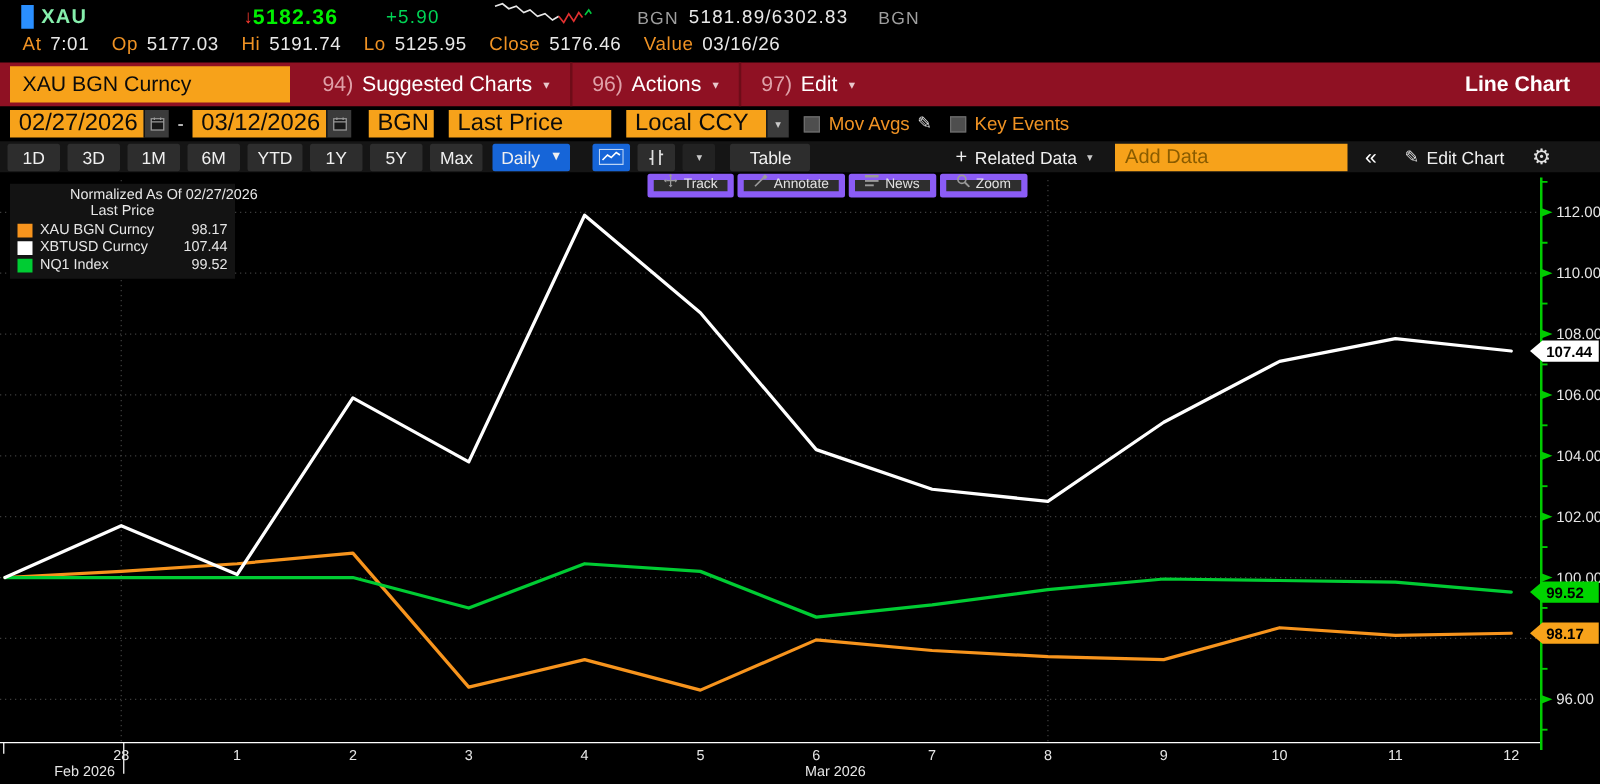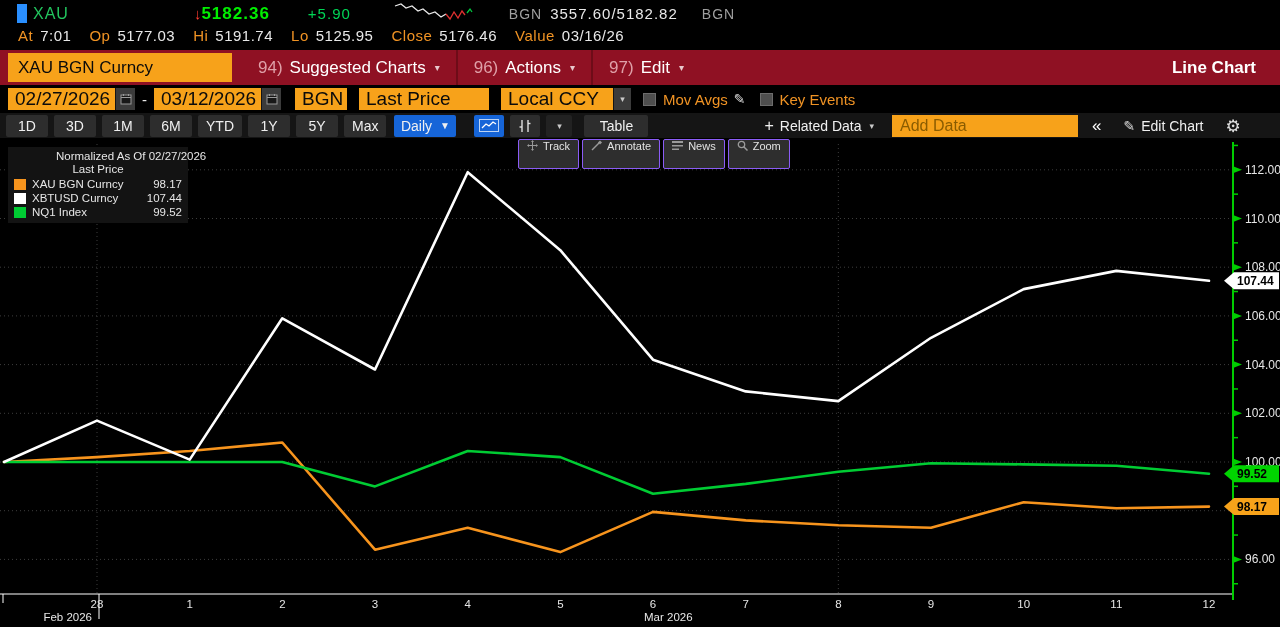--- a/index.html
+++ b/index.html
@@ -4,21 +4,21 @@
 <style>
   * { margin:0; padding:0; box-sizing:border-box; }
   html,body { width:1280px; height:627px; background:#000; overflow:hidden;
     font-family:"Liberation Sans", sans-serif; }
   .abs { position:absolute; }
   #stage { position:relative; width:1280px; height:627px; background:#000; }
 
   
   #quote-bar { top:0; left:0; width:1280px; height:27px; display:flex; align-items:center; }
   .cursor-block { width:10px; height:19px; background:#2a8fff; margin-left:17px; }
-  .ticker { color:#22c55e; font-size:16px; margin-left:6px; letter-spacing:1px; }
+  .ticker { color:#86efac; font-size:16px; margin-left:6px; letter-spacing:1px;font-weight:bold; }
   .dn-arrow { color:#ff3b30; font-size:15px; margin-left:125px; font-weight:bold; }
   .last-px { color:#00ef00; font-size:17px; font-weight:bold; letter-spacing:1px; }
   .chg { color:#00d455; font-size:15px; margin-left:38px; letter-spacing:1px; }
   .spark { margin-left:42px; }
   .bgn-gray { color:#9f9f9f; font-size:14px; margin-left:24px; letter-spacing:1px; }
   .bidask { color:#e8e8e8; font-size:15px; margin-left:8px; letter-spacing:1px; }
 
   
   #stats-bar { top:27px; left:0; width:1280px; height:23px; display:flex; align-items:flex-start; }
   .stat { margin-left:18px; font-size:15px; letter-spacing:0.5px; }
@@ -76,22 +76,22 @@
   #legend { position:absolute; left:8px; top:9px; width:180px; background:#131313;
     padding:3px 6px 5px 6px; z-index:5; }
   #legend .lg-title { color:#e6e6e6; font-size:11.5px; white-space:nowrap;padding-left:42px; }
   #legend .lg-sub { color:#e6e6e6; font-size:11.5px; text-align:center; margin:1px 0 3px 0; }
   .lg-row { display:flex; align-items:center; margin-top:2px; }
   .lg-sw { width:12px; height:11px; margin-right:6px; flex:none; }
   .lg-name { color:#e6e6e6; font-size:11.5px; flex:1; white-space:nowrap; }
   .lg-val { color:#e6e6e6; font-size:11.5px; text-align:right; }
 
   #chart-tools { position:absolute; left:518px; top:1px; display:flex; z-index:5; }
-  .tool-btn { background:#2e2e2e; border:1px solid #8b5cf6; color:#e2e2e2; font-size:11px;
-    height:30px; display:flex; align-items:flex-start; padding:0 8px; margin-right:3px;
+  .tool-btn { background:#2e2e2e; border:5px solid #8b5cf6; color:#e2e2e2; font-size:11px;
+    height:19px; display:flex; align-items:flex-end; padding:0 8px; margin-right:3px;
     border-radius:2px; }
   .tool-btn svg { margin-right:5px; }
 </style>
 </head>
 <body>
 
 <div id="stage">
 
   <div id="quote-bar" class="abs">
     <div class="cursor-block"></div>
@@ -100,21 +100,21 @@
     <span class="last-px">5182.36</span>
     <span class="chg">+5.90</span>
     <span class="spark">
       <svg width="92" height="22" viewBox="0 0 92 22">
         <polyline points="2,5 8,3 13,7 19,5 25,10 30,8 36,13 42,11 48,16 53,13" fill="none" stroke="#e8e8e8" stroke-width="1.3"></polyline>
         <polyline points="53,13 57,18 61,11 65,17 69,10 72,14" fill="none" stroke="#e03030" stroke-width="1.3"></polyline>
         <polyline points="74,12 77,8 79,11" fill="none" stroke="#00c840" stroke-width="1.3"></polyline>
       </svg>
     </span>
     <span class="bgn-gray">BGN</span>
-    <span class="bidask">3557.60/5182.82</span>
+    <span class="bidask">5181.89/6302.83</span>
     <span class="bgn-gray">BGN</span>
   </div>
 
   <div id="stats-bar" class="abs">
       <span class="stat"><span class="lab">At</span><span class="val">7:01</span></span>
       <span class="stat"><span class="lab">Op</span><span class="val">5177.03</span></span>
       <span class="stat"><span class="lab">Hi</span><span class="val">5191.74</span></span>
       <span class="stat"><span class="lab">Lo</span><span class="val">5125.95</span></span>
       <span class="stat"><span class="lab">Close</span><span class="val">5176.46</span></span>
       <span class="stat"><span class="lab">Value</span><span class="val">03/16/26</span></span>

